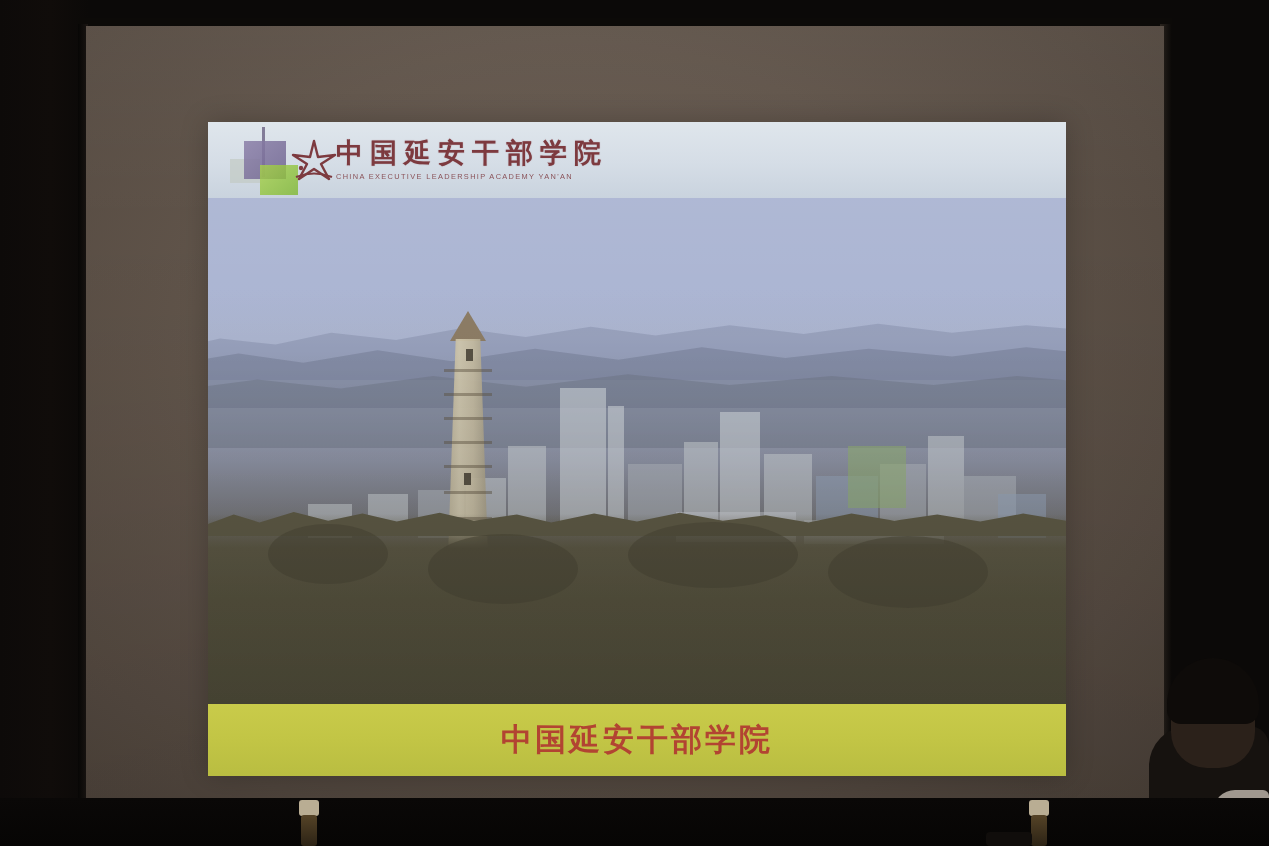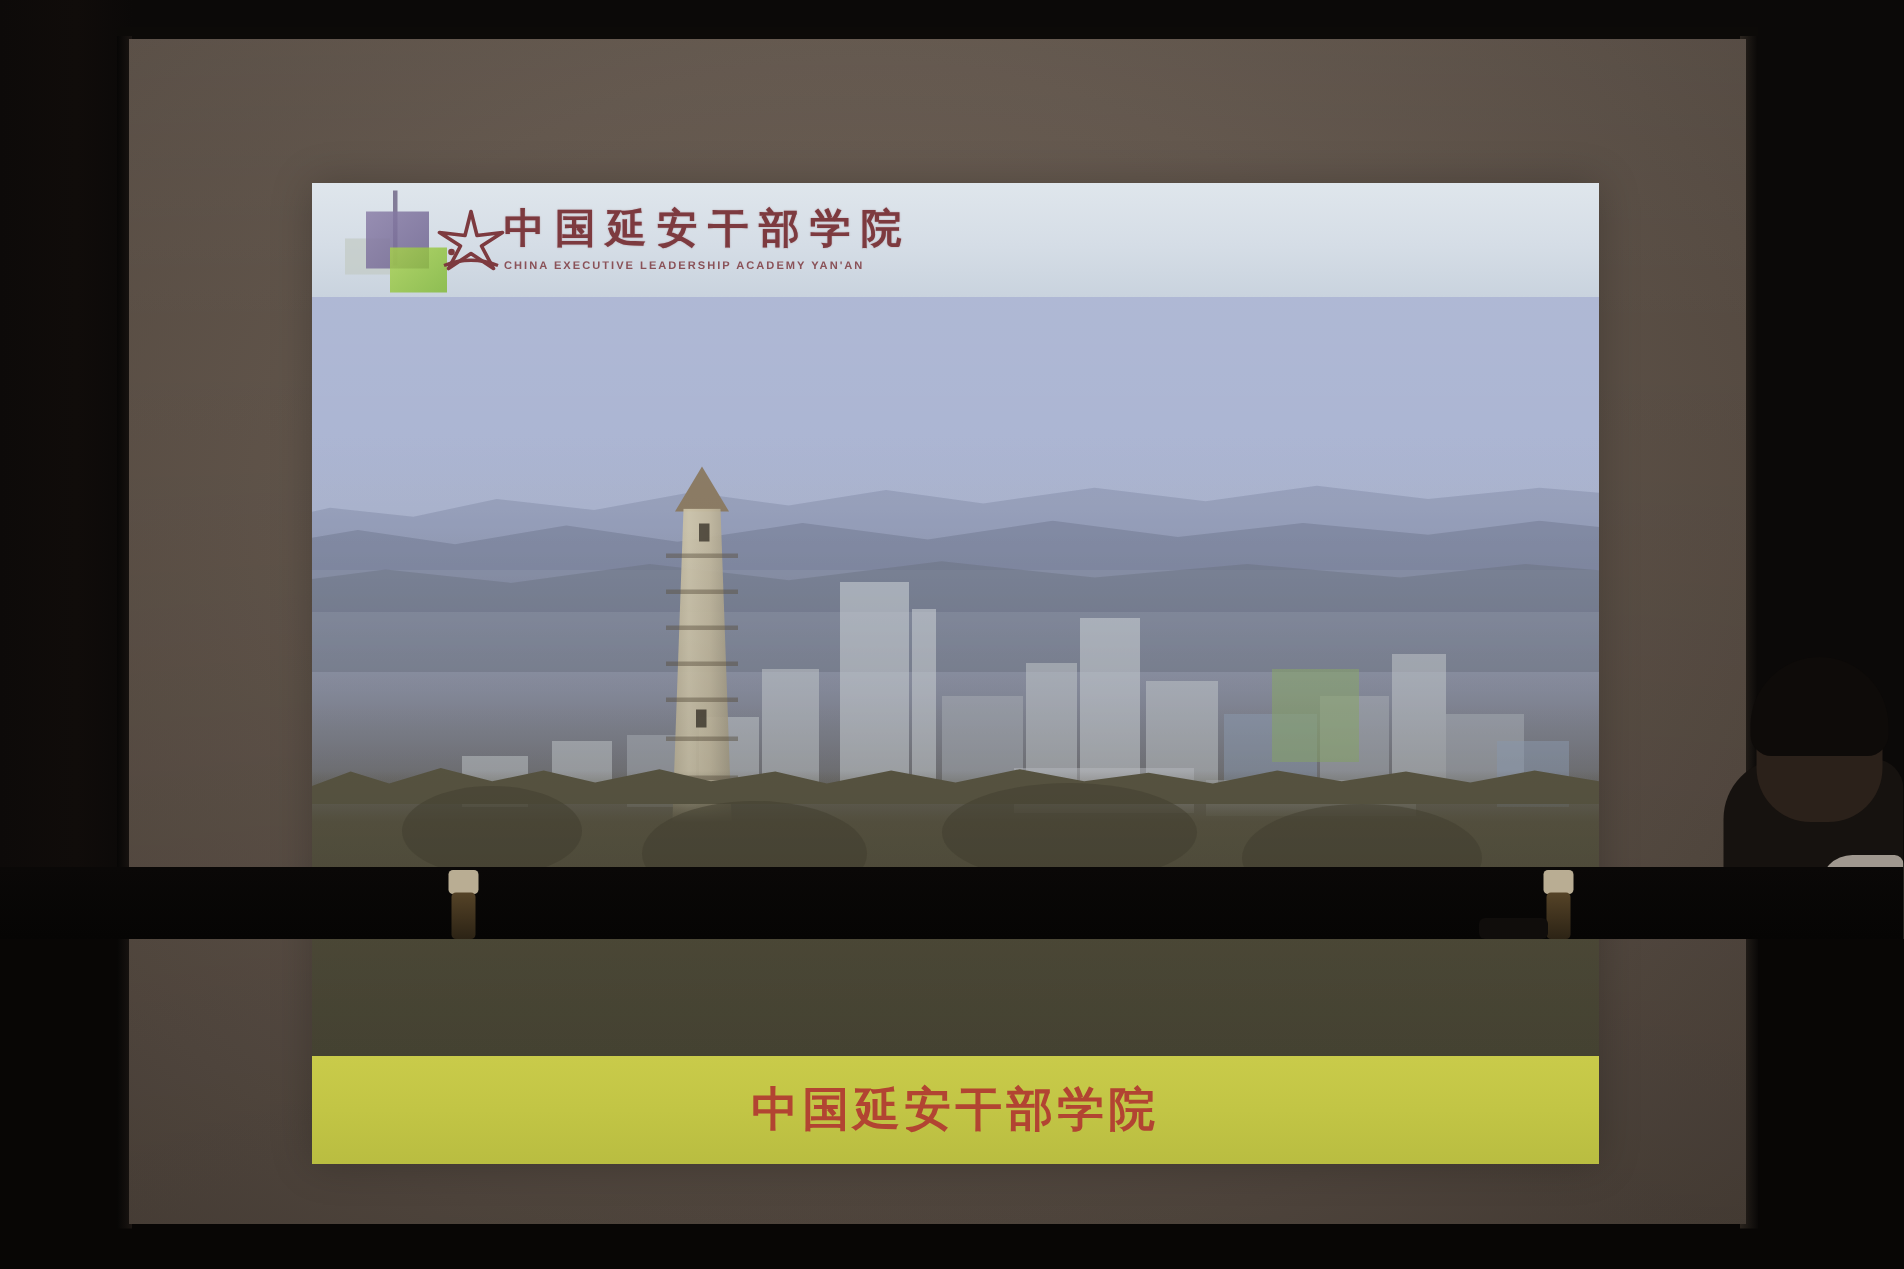--- a/index.html
+++ b/index.html
@@ -2,21 +2,21 @@
 <html><head>
 <meta charset="utf-8">
 <style>
   * { margin:0; padding:0; box-sizing:border-box; }
   html, body {
     width:1269px; height:846px;
     background:#080605;
     font-family:"Liberation Sans", sans-serif;
     overflow:hidden;
   }
-  #stage { position:relative; width:1269px; height:626px; background:#0a0807; }
+  #stage { position:relative; width:1269px; height:846px; background:#0a0807; }
 
   
   .room-wall {
     position:absolute; inset:0;
     background:
       linear-gradient(90deg, #0d0a09 0%, #100c0a 4%, #0b0908 7%, #0b0908 100%);
   }
 
   
   .screen-frame {
@@ -76,21 +76,21 @@
   }
   .logo-text { margin-left:18px; display:flex; flex-direction:column; justify-content:center; }
   .logo-cn {
     font-family:"DejaVu Serif", serif;
     font-size:27px; letter-spacing:7px; color:#7d3a3f; font-weight:700;
     line-height:1.06; white-space:nowrap;
     text-shadow:0 0 1px rgba(125,58,63,.5);
   }
   .logo-en {
     font-size:7.4px; letter-spacing:1.35px; color:#8a5258;
-    margin-top:4px; white-space:nowrap; font-weight:700;
+    margin-top:4px; white-space:nowrap; font-weight:400;
   }
 
   
   .photo {
     position:absolute; left:0; top:76px; width:100%; height:506px;
     overflow:hidden;
     background:linear-gradient(180deg,
        #aab4d2 0%, #aab4d2 18%, #a9b2cc 28%,
        #9fa7bd 36%, #949bb0 44%,
        #8a8fa0 52%, #7b7d85 60%,

